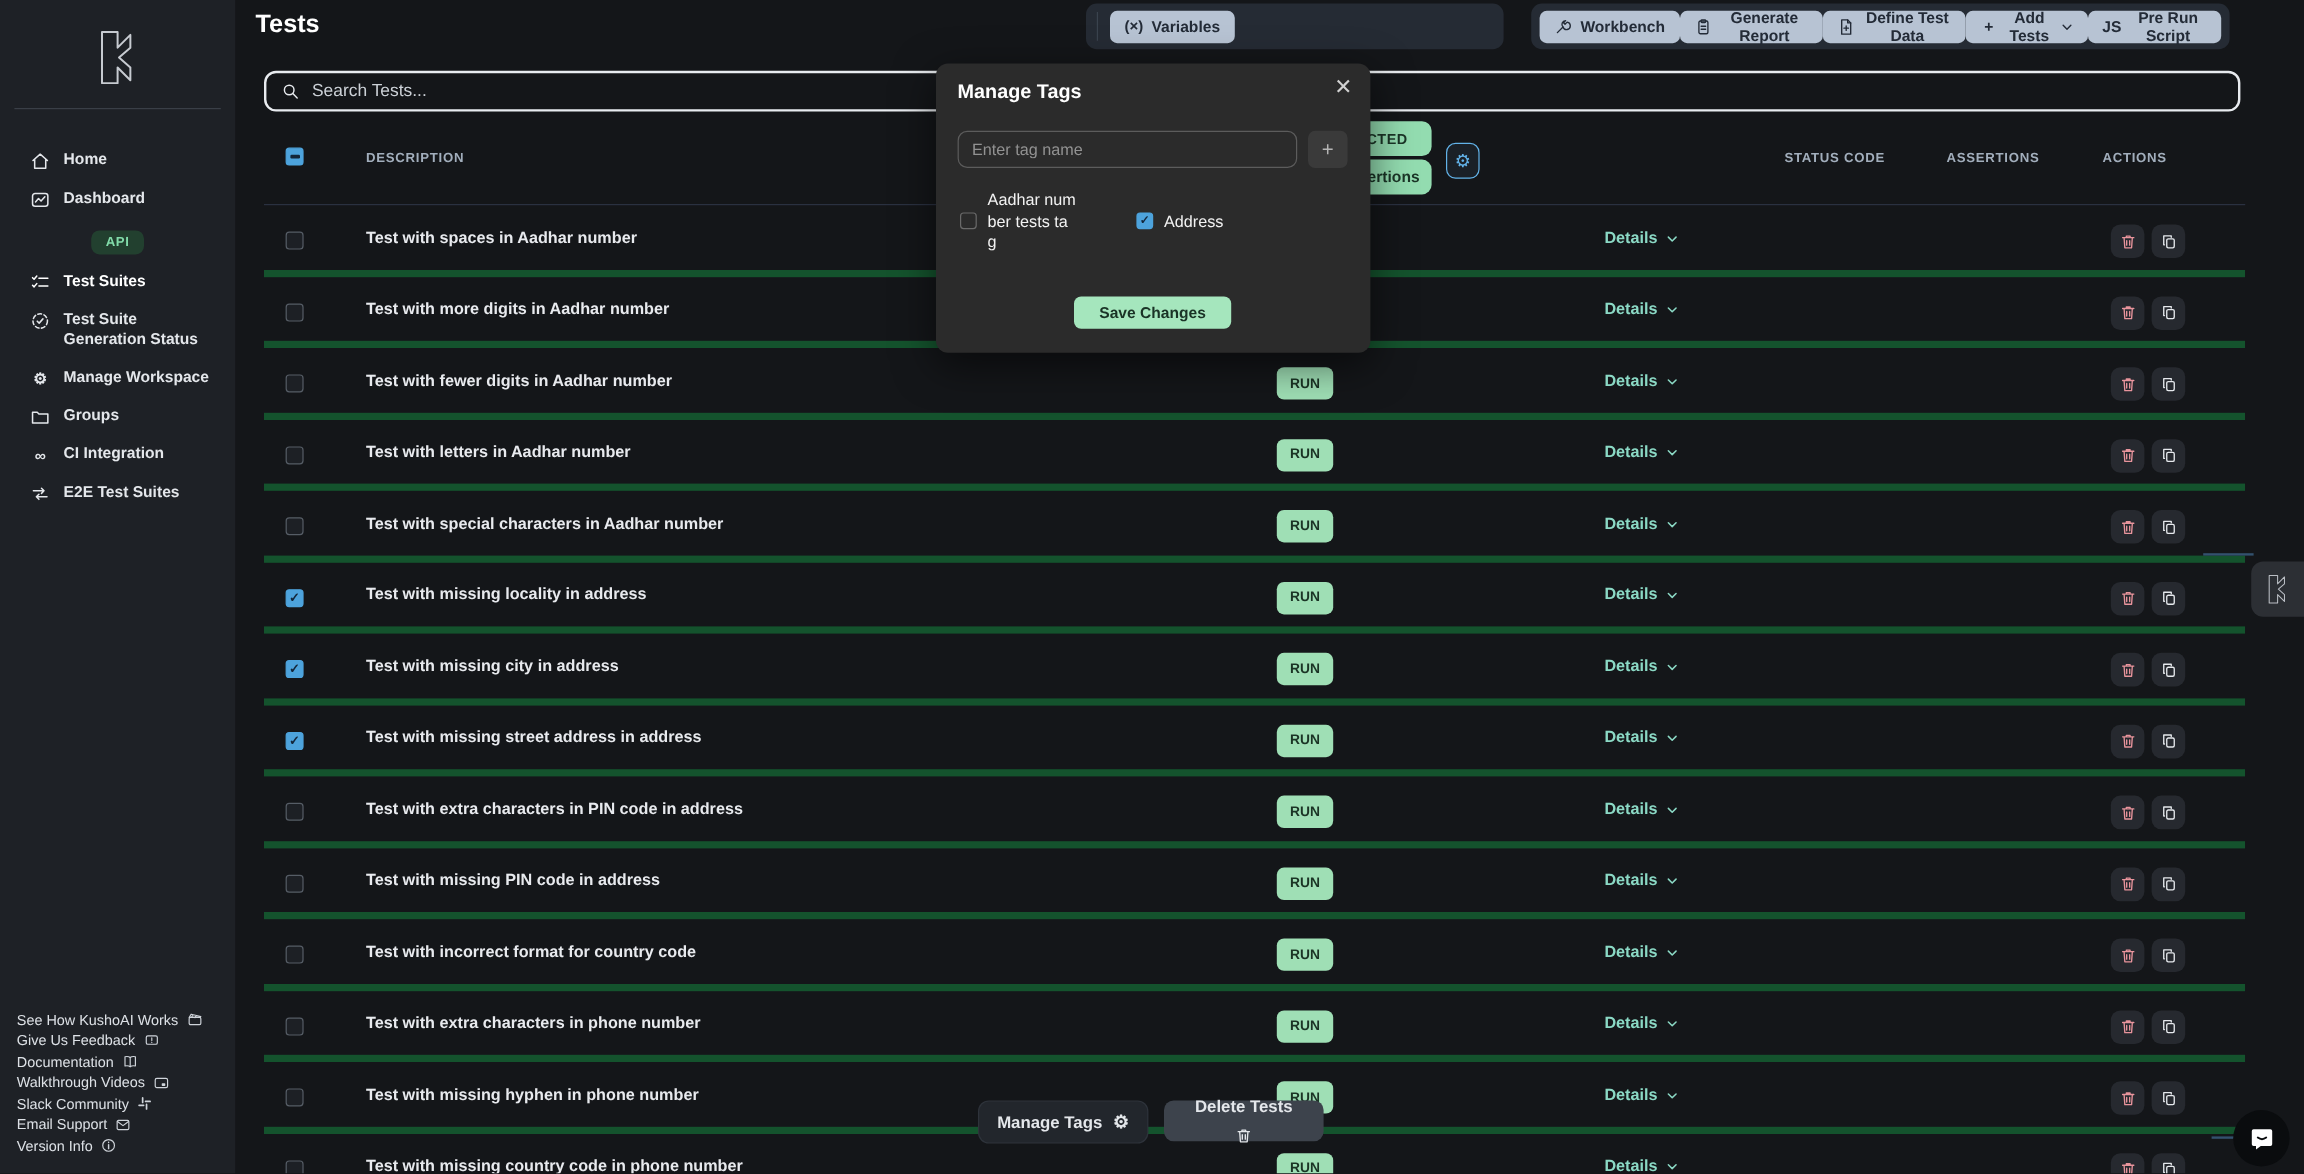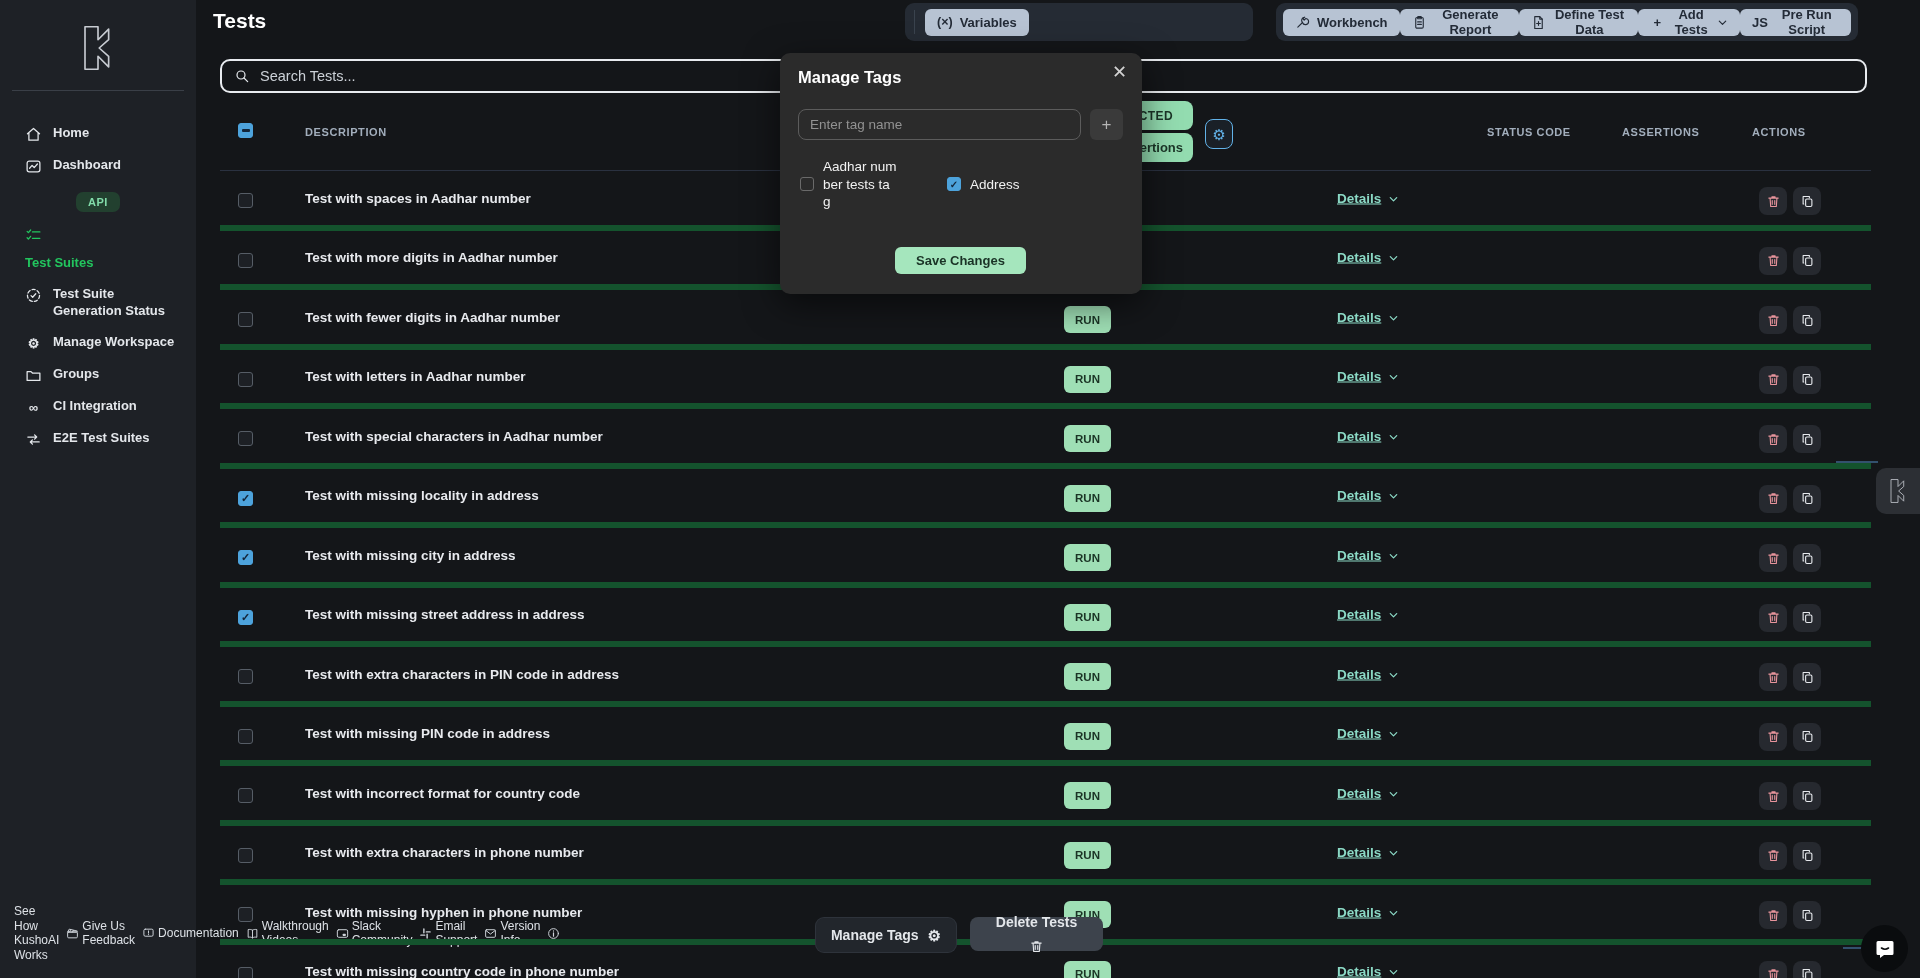--- a/index.html
+++ b/index.html
@@ -15,24 +15,24 @@
 
   
   .sidebar { position:absolute; left:0; top:0; width:196px; height:978px; background:#1e2126; }
   .logo { position:absolute; left:74px; top:22px; width:48px; height:52px; color:#c7cbd1; }
   .logo svg { width:100%; height:100%; stroke:currentColor; fill:none; stroke-width:1.4; stroke-linejoin:round; }
   .sidebar-divider { position:absolute; left:12px; top:90px; width:172px; height:1px; background:#3a3f47; }
   .nav { position:absolute; left:0; top:118px; width:196px; }
   .nav-item { display:flex; align-items:flex-start; gap:11px; padding:7px 10px 7px 25px; color:#e4e7eb; font-size:13px; font-weight:600; cursor:pointer; }
   .nav-item .icon { width:17px; height:17px; margin-top:1px; }
   .nav-item .nav-label { max-width:132px; line-height:1.3; }
-  .nav-item.active { color:#22c55e;flex-direction:column; }
+  .nav-item.active { color:#ffffff; }
   .api-badge-wrap { display:flex; justify-content:center; padding:10px 0 7px 0; }
   .api-badge { background:#22402f; color:#82dcaa; font-size:11px; font-weight:700; letter-spacing:.5px; padding:4px 12px; border-radius:7px; }
-  .side-footer { position:absolute; left:14px; bottom:16px; display:flex; flex-direction:row; gap:3px; }
+  .side-footer { position:absolute; left:14px; bottom:16px; display:flex; flex-direction:column; gap:3px; }
   .foot-link { display:flex; align-items:center; gap:7px; font-size:12px; color:#dde1e6; cursor:pointer; line-height:14.5px; }
   .foot-link .icon { width:13px; height:13px; color:#cfd4da; }
 
   
   .page-title { position:absolute; left:213px; top:9px; font-size:21px; font-weight:700; color:#ffffff;text-align:center; }
   .env-panel { position:absolute; left:905px; top:3px; width:348px; height:38px; background:#252b34; border-radius:9px; display:flex; align-items:center; gap:10px; padding:0 9px; }
   .env-box { display:flex; align-items:center; gap:8px; border:1px solid #31404f; background:#1a2230; border-radius:8px; height:30px; padding:0 10px; }
   .env-box .icon.stack { width:16px; height:15px; }
   .env-label { font-size:12.5px; font-weight:700; color:#f2f4f7; }
   .ext { width:11px; height:11px; color:#aeb7c2; }
@@ -61,21 +61,21 @@
   .pill.assert { top:133px; font-size:13px; font-weight:600; padding-right:10px; }
   .gear-btn { position:absolute; left:1205px; top:119px; width:28px; height:30px; border:1.5px solid #62b2e8; border-radius:8px; color:#62b2e8; background:#1a2027; display:flex; align-items:center; justify-content:center; cursor:pointer; }
   .gear-btn .gchar { font-size:15px; line-height:1; }
 
   
   .rows { position:absolute; left:220px; top:170px; width:1651px; height:808px; border-top:1px solid #2a3140; overflow:hidden; }
   .trow { position:relative; height:59.5px; border-bottom:6px solid #14532d; }
   .trow .cb { position:absolute; left:18px; top:22px; }
   .trow .desc { position:absolute; left:85px; top:50%; transform:translateY(-50%); font-size:13.5px; font-weight:700; color:#e8eaee; }
   .run { position:absolute; left:844px; top:16px; width:47px; height:27px; background:#9fdfb5; color:#1b3425; font-weight:700; font-size:11.5px; border:none; border-radius:6px; cursor:pointer; font-family:inherit; }
-  .details { position:absolute; left:1117px; top:50%; transform:translateY(-50%); color:#8bd9c5; font-weight:700; font-size:13.5px; display:flex; align-items:center; gap:7px; cursor:pointer;text-decoration:underline; }
+  .details { position:absolute; left:1117px; top:50%; transform:translateY(-50%); color:#8bd9c5; font-weight:700; font-size:13.5px; display:flex; align-items:center; gap:7px; cursor:pointer; }
   .details .icon { width:11px; height:11px; margin-top:2px; }
   .iconbtn { position:absolute; top:16px; width:28px; height:28px; background:#26292f; border:none; border-radius:8px; display:flex; align-items:center; justify-content:center; cursor:pointer; }
   .iconbtn.trash { left:1539px; color:#e8949c; }
   .iconbtn.copy { left:1573px; color:#e6e9ed; }
   .iconbtn .icon { width:15px; height:15px; }
 
   
   .float-btn { position:absolute; z-index:20; height:34px; border-radius:8px; display:flex; align-items:center; justify-content:center; gap:9px; font-weight:700; font-size:14px; color:#e4e7eb; cursor:pointer; border:none; font-family:inherit; }
   .manage-tags-btn { left:816px; top:918px; width:140px; background:#22262c; box-shadow:0 0 0 1px #2e333b; }
   .delete-tests-btn { left:970px; top:917px; width:133px; background:#3d434c;flex-direction:column; }

